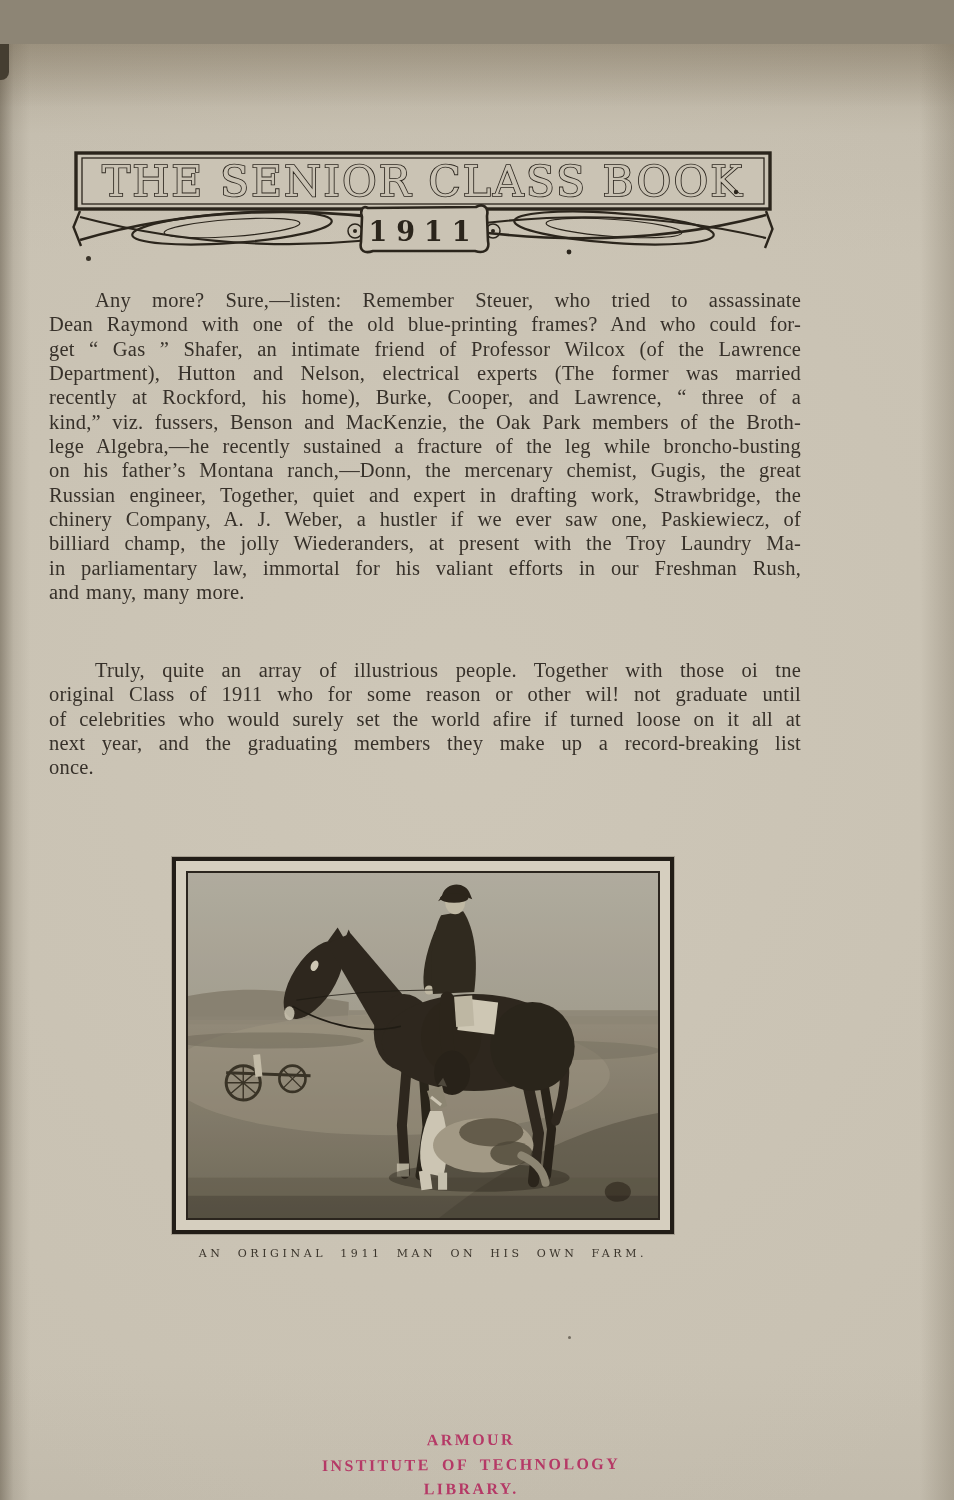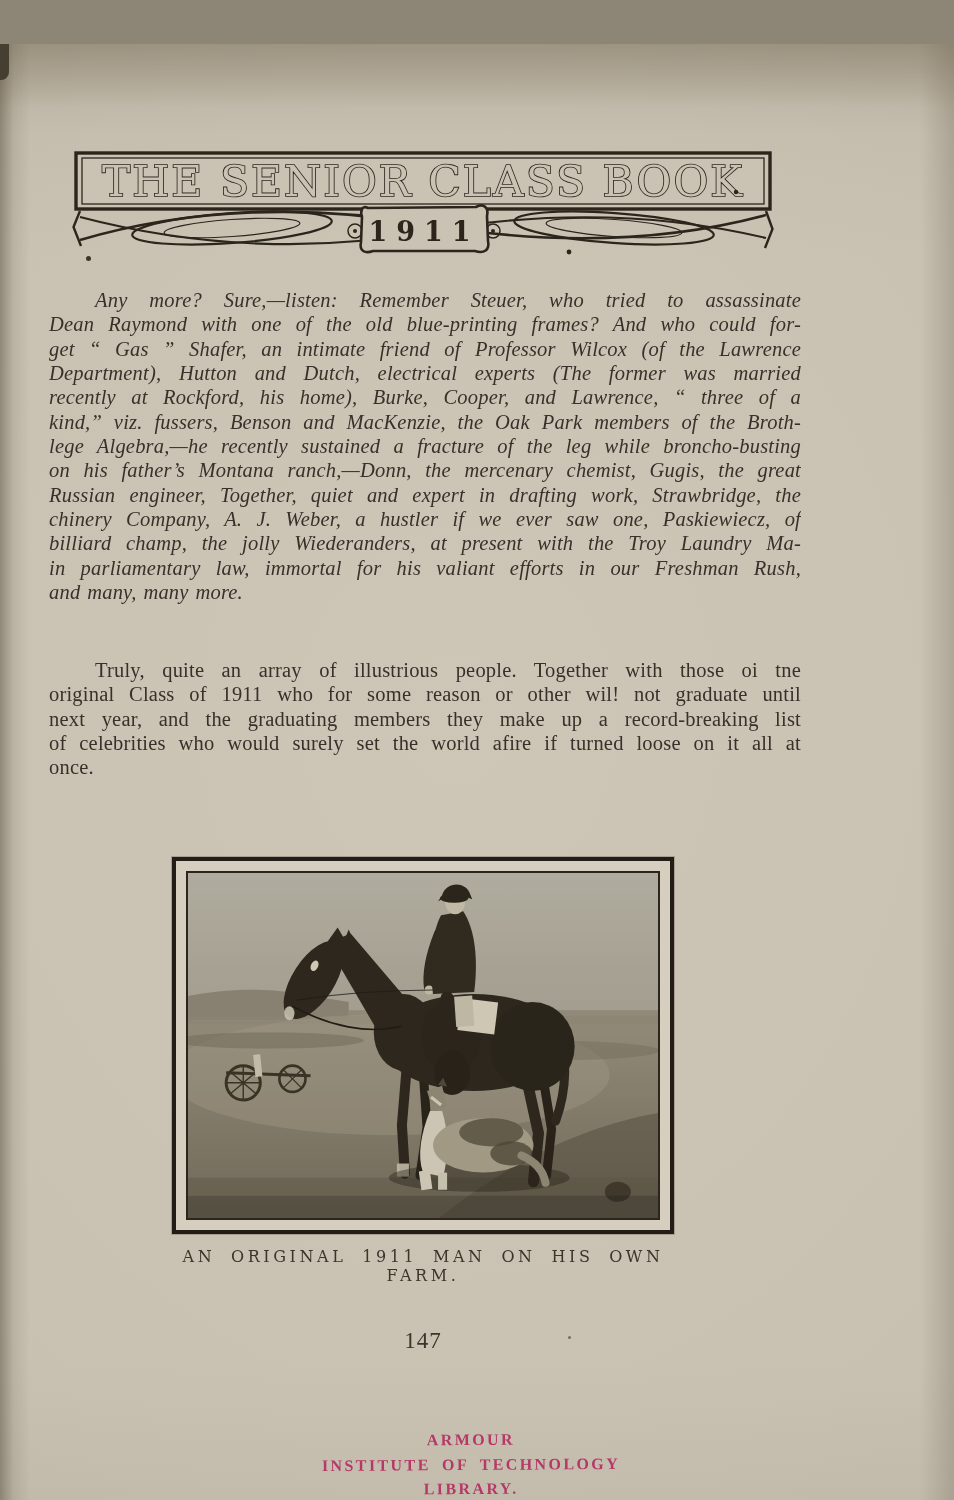--- a/index.html
+++ b/index.html
@@ -21,21 +21,21 @@
     background:linear-gradient(180deg, rgba(120,108,88,.38) 0%, rgba(120,108,88,0) 100%);}
   .corner-sliver{position:absolute;left:0;top:0;width:9px;height:36px;background:#453e31;
     border-bottom-right-radius:8px;}
   .speck{position:absolute;background:#3a342a;border-radius:50%;}
 
   
   .banner{position:absolute;left:72px;top:103px;width:702px;height:110px;}
 
   
   .textblock{position:absolute;left:49px;width:752px;}
-  .tb1{top:244px;font-style:italic;}
+  .tb1{top:244px;}
   .tb2{top:614px;}
   .line{
     font-size:20.5px;line-height:24.35px;height:24.35px;white-space:nowrap;
     text-align:justify;text-align-last:justify;letter-spacing:.2px;word-spacing:1.5px;
     white-space:normal;overflow:hidden;
   }
   .line.first{padding-left:46px;}
   .line.last{text-align-last:left;}
 
   
@@ -46,21 +46,21 @@
   }
   .photo-inner{
     position:absolute;left:10px;top:10px;right:10px;bottom:10px;
     border:2px solid #2b251e;overflow:hidden;
   }
   .photo-inner svg{display:block;width:100%;height:100%;}
 
   .caption{
     position:absolute;left:160px;top:1203px;width:526px;text-align:center;
     font-family:"DejaVu Serif", serif;
-    font-size:16px;letter-spacing:3.6px;word-spacing:7px;color:#3b352c;
+    font-size:11px;letter-spacing:3.6px;word-spacing:7px;color:#3b352c;
   }
   .pageno{
     position:absolute;left:172px;top:1284px;width:502px;text-align:center;
     font-size:23px;letter-spacing:1px;color:#3b352c;
   }
   .stamp{
     position:absolute;left:271px;top:1384px;width:400px;text-align:center;
     color:#b42e60;font-weight:bold;opacity:.92;transform:rotate(-.4deg);
   }
   .stamp .s-line{font-size:16px;line-height:24.5px;letter-spacing:2.4px;word-spacing:5px;}
@@ -101,37 +101,37 @@
       <text x="352" y="94" text-anchor="middle" font-family="DejaVu Serif, serif" font-size="27" letter-spacing="9" fill="#2b251c" font-weight="bold">1911</text>
     </svg>
   </div>
   <div class="speck" style="left:86px;top:212px;width:5px;height:5px;"></div>
   <div class="speck" style="left:568px;top:1292px;width:3px;height:3px;opacity:.6;"></div>
 
   <div class="textblock tb1">
     <div class="line first">Any more?  Sure,—listen:  Remember Steuer, who tried to assassinate</div>
     <div class="line">Dean Raymond with one of the old blue-printing frames?  And who could for-</div>
     <div class="line">get “ Gas ” Shafer, an intimate friend of Professor Wilcox (of the Lawrence</div>
-    <div class="line">Department), Hutton and Dutch, electrical experts (The former was married</div>
+    <div class="line">Department), Hutton and Nelson, electrical experts (The former was married</div>
     <div class="line">recently at Rockford, his home), Burke, Cooper, and Lawrence, “ three of a</div>
     <div class="line">kind,” viz. fussers, Benson and MacKenzie, the Oak Park members of the Broth-</div>
     <div class="line">lege Algebra,—he recently sustained a fracture of the leg while broncho-busting</div>
     <div class="line">on his father’s Montana ranch,—Donn, the mercenary chemist, Gugis, the great</div>
     <div class="line">Russian engineer, Together, quiet and expert in drafting work, Strawbridge, the</div>
     <div class="line">chinery Company, A. J. Weber, a hustler if we ever saw one, Paskiewiecz, of</div>
     <div class="line">billiard champ, the jolly Wiederanders, at present with the Troy Laundry Ma-</div>
     <div class="line">in parliamentary law, immortal for his valiant efforts in our Freshman Rush,</div>
     <div class="line last">and many, many more.</div>
   </div>
 
   <div class="textblock tb2">
     <div class="line first">Truly, quite an array of illustrious people.  Together with those oi tne</div>
     <div class="line">original Class of 1911 who for some reason or other wil! not graduate until</div>
+    <div class="line">of celebrities who would surely set the world afire if turned loose on it all at</div>
     <div class="line">next year, and the graduating members they make up a record-breaking list</div>
-    <div class="line">of celebrities who would surely set the world afire if turned loose on it all at</div>
     <div class="line last">once.</div>
   </div>
 
   <div class="photo-frame">
     <div class="photo-inner">
       <svg viewBox="0 0 468 342" preserveAspectRatio="none">
         <defs>
           <linearGradient id="sky" x1="0" y1="0" x2="0" y2="1">
             <stop offset="0" stop-color="#b7b3a7"></stop>
               <stop offset="1" stop-color="#a7a295"></stop>
@@ -211,20 +211,19 @@
           <path d="M332,280 C346,286 354,296 356,307" stroke="#8f8876" stroke-width="8" stroke-linecap="round" fill="none"></path>
         </g>
         <rect x="0" y="0" width="468" height="342" fill="#7a6a4e" opacity=".10"></rect>
         <rect x="0" y="320" width="468" height="22" fill="#1c1812" opacity=".22"></rect>
       </svg>
     </div>
   </div>
 
   <div class="caption">AN ORIGINAL 1911 MAN ON HIS OWN FARM.</div>
 
-  <div class="pageno">147</div>
 
   <div class="stamp">
     <div class="s-line">ARMOUR</div>
     <div class="s-line">INSTITUTE OF TECHNOLOGY</div>
     <div class="s-line">LIBRARY.</div>
   </div>
 </div>
 
 </body></html>

